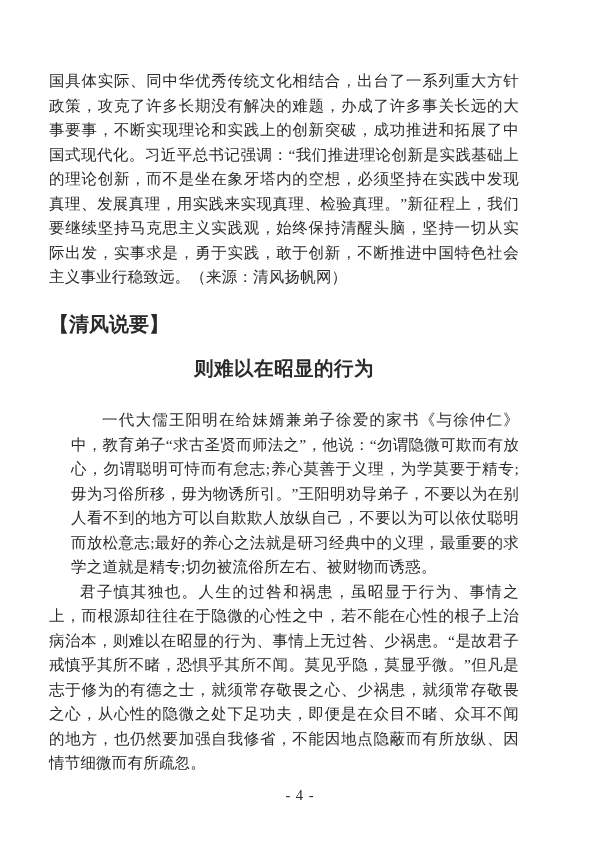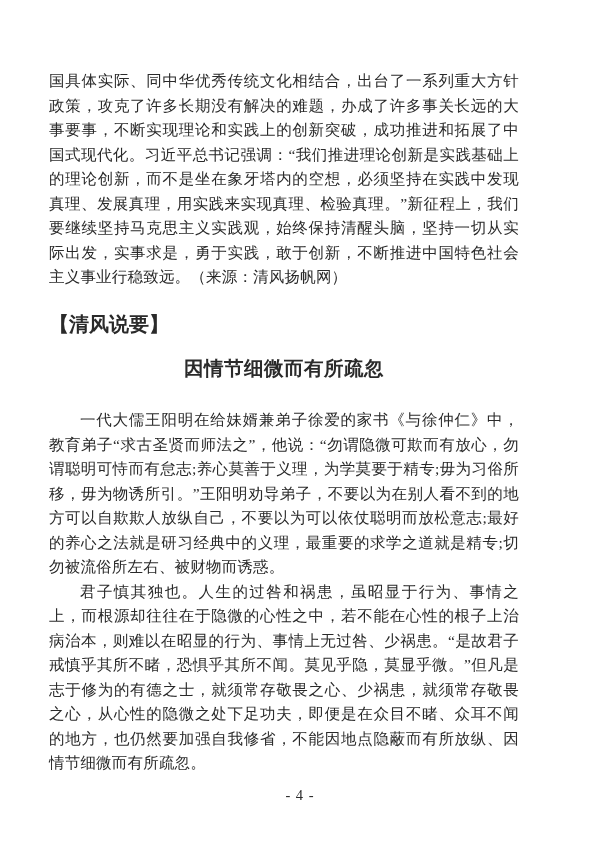--- a/index.html
+++ b/index.html
@@ -39,40 +39,41 @@
   .article-title {
     margin: 20px 0 0 0;
     font-size: 19.5px;
     line-height: 26px;
     font-weight: bold;
     text-align: center;
     letter-spacing: 0.5px;
   }
   .para-first {
     margin-top: 26px;
+    margin-left: 22px;
   }
   .page-number {
     position: absolute;
     left: 0;
     right: 0;
     top: 787px;
     text-align: center;
     font-size: 14.5px;
     letter-spacing: 1px;
     color: #2a2a2a;
   }
 </style>
 </head>
 <body>
 
 <div class="page">
   <p class="body-text">国具体实际、同中华优秀传统文化相结合，出台了一系列重大方针政策，攻克了许多长期没有解决的难题，办成了许多事关长远的大事要事，不断实现理论和实践上的创新突破，成功推进和拓展了中国式现代化。习近平总书记强调：“我们推进理论创新是实践基础上的理论创新，而不是坐在象牙塔内的空想，必须坚持在实践中发现真理、发展真理，用实践来实现真理、检验真理。”新征程上，我们要继续坚持马克思主义实践观，始终保持清醒头脑，坚持一切从实际出发，实事求是，勇于实践，敢于创新，不断推进中国特色社会主义事业行稳致远。（来源：清风扬帆网）</p>
 
   <p class="section-header">【清风说要】</p>
 
-  <h1 class="article-title">因情节细微而有所疏忽</h1>
+  <h1 class="article-title">则难以在昭显的行为</h1>
 
   <p class="body-text indent para-first">一代大儒王阳明在给妹婿兼弟子徐爱的家书《与徐仲仁》中，教育弟子“求古圣贤而师法之”，他说：“勿谓隐微可欺而有放心，勿谓聪明可恃而有怠志;养心莫善于义理，为学莫要于精专;毋为习俗所移，毋为物诱所引。”王阳明劝导弟子，不要以为在别人看不到的地方可以自欺欺人放纵自己，不要以为可以依仗聪明而放松意志;最好的养心之法就是研习经典中的义理，最重要的求学之道就是精专;切勿被流俗所左右、被财物而诱惑。</p>
 
   <p class="body-text indent">君子慎其独也。人生的过咎和祸患，虽昭显于行为、事情之上，而根源却往往在于隐微的心性之中，若不能在心性的根子上治病治本，则难以在昭显的行为、事情上无过咎、少祸患。“是故君子戒慎乎其所不睹，恐惧乎其所不闻。莫见乎隐，莫显乎微。”但凡是志于修为的有德之士，就须常存敬畏之心、少祸患，就须常存敬畏之心，从心性的隐微之处下足功夫，即便是在众目不睹、众耳不闻的地方，也仍然要加强自我修省，不能因地点隐蔽而有所放纵、因情节细微而有所疏忽。</p>
 
   <div class="page-number">- 4 -</div>
 </div>
 
 </body></html>

